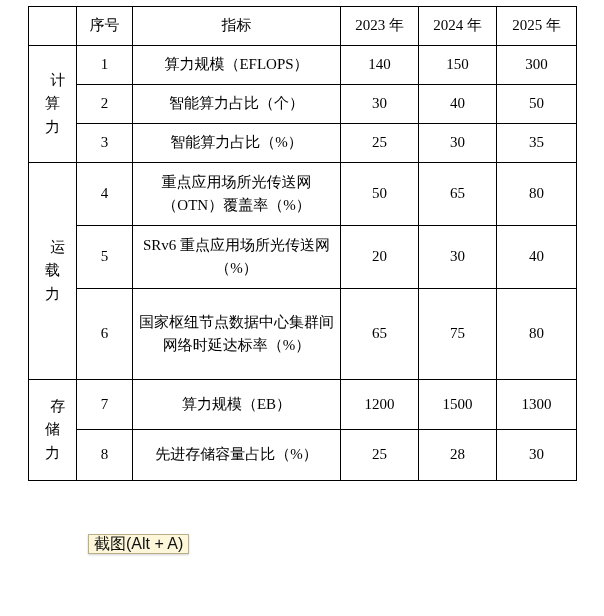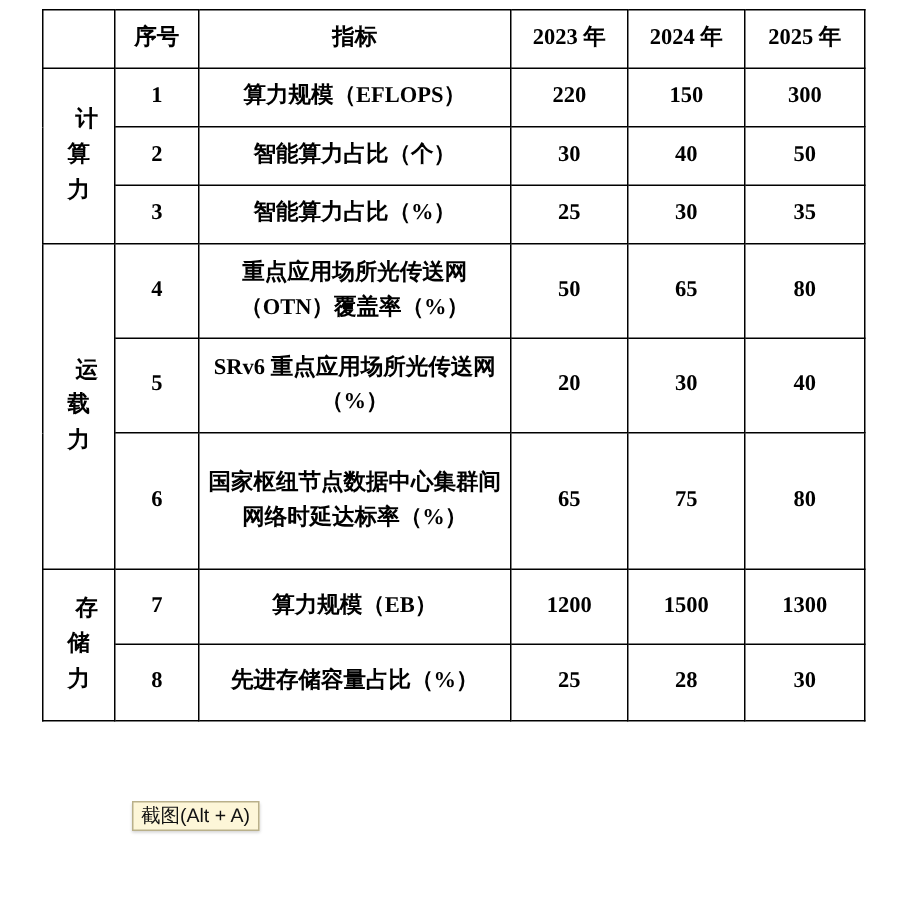--- a/index.html
+++ b/index.html
@@ -29,21 +29,21 @@
     top: 6px;
     width: 548px;
     table-layout: fixed;
     font-size: 15px;
   }
   table.spec td, table.spec th {
     border: 1px solid #000000;
     padding: 0;
     text-align: center;
     vertical-align: middle;
-    font-weight: bold;
+    font-weight: normal;
     font-size: 15px;
     line-height: 1.55;
   }
   col.c-cat  { width: 48px; }
   col.c-no   { width: 56px; }
   col.c-ind  { width: 208px; }
   col.c-y1   { width: 78px; }
   col.c-y2   { width: 78px; }
   col.c-y3   { width: 80px; }
 
@@ -71,21 +71,21 @@
 
   
   .snip-tip {
     position: absolute;
     left: 88px;
     top: 534px;
     background: #fdf6d8;
     border: 1px solid #b9b08a;
     color: #111111;
     font-family: "Liberation Sans", sans-serif;
-    font-size: 13px;
+    font-size: 16px;
     line-height: 14px;
     padding: 2px 5px;
     white-space: nowrap;
     box-shadow: 0 1px 2px rgba(0,0,0,0.18);
     z-index: 10;
   }
 </style>
 </head>
 <body>
 
@@ -109,21 +109,21 @@
         <td>2024 年</td>
         <td>2025 年</td>
       </tr>
 
       <tr class="row-1l">
         <td class="cat" rowspan="3">
           <span class="catinner">计算力</span>
         </td>
         <td>1</td>
         <td class="ind">算力规模（EFLOPS）</td>
-        <td>220</td>
+        <td>140</td>
         <td>150</td>
         <td>300</td>
       </tr>
       <tr class="row-1l">
         <td>2</td>
         <td class="ind">智能算力占比（个）</td>
         <td>30</td>
         <td>40</td>
         <td>50</td>
       </tr>

